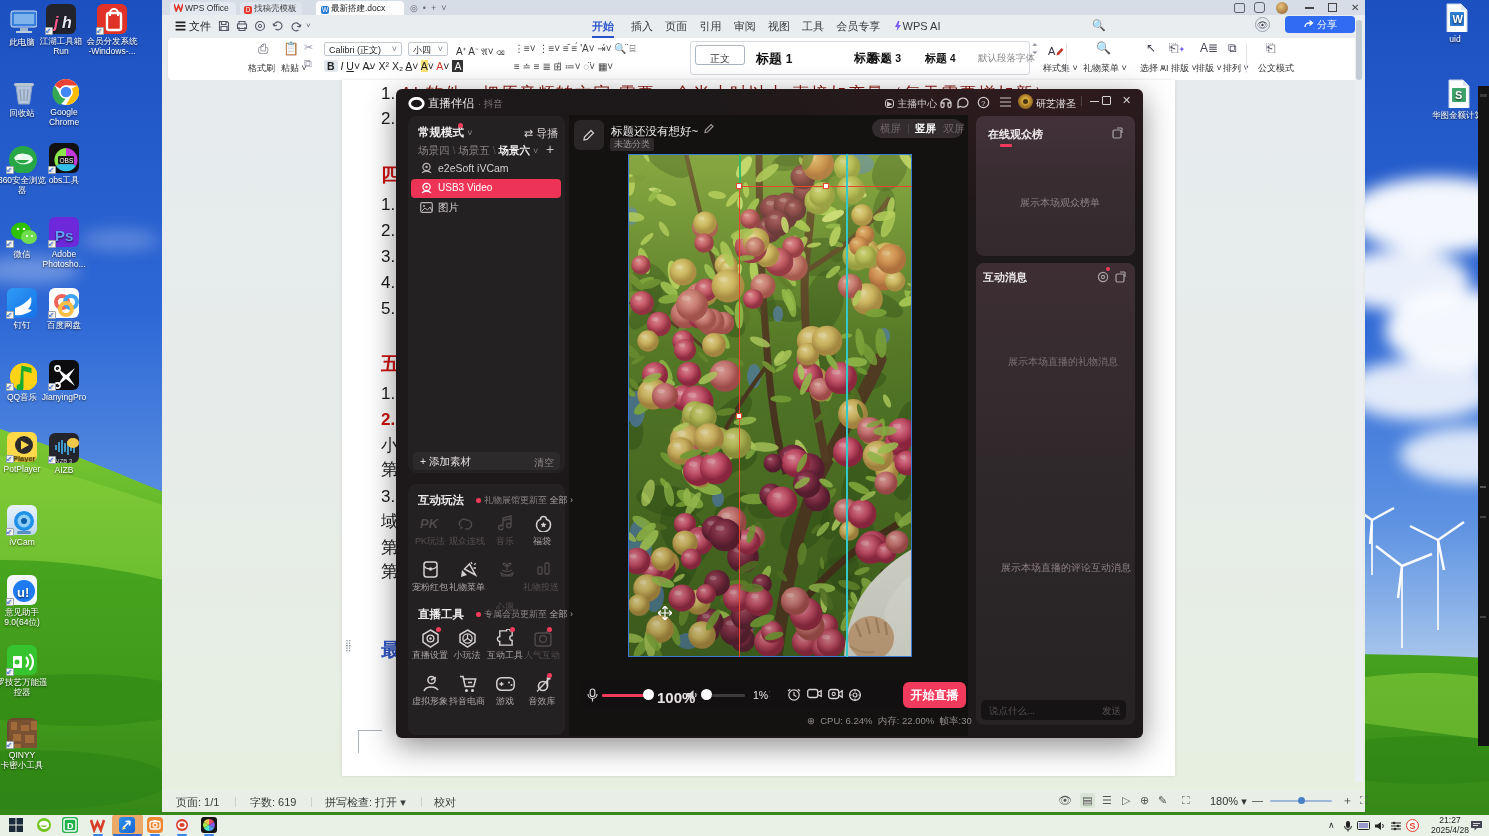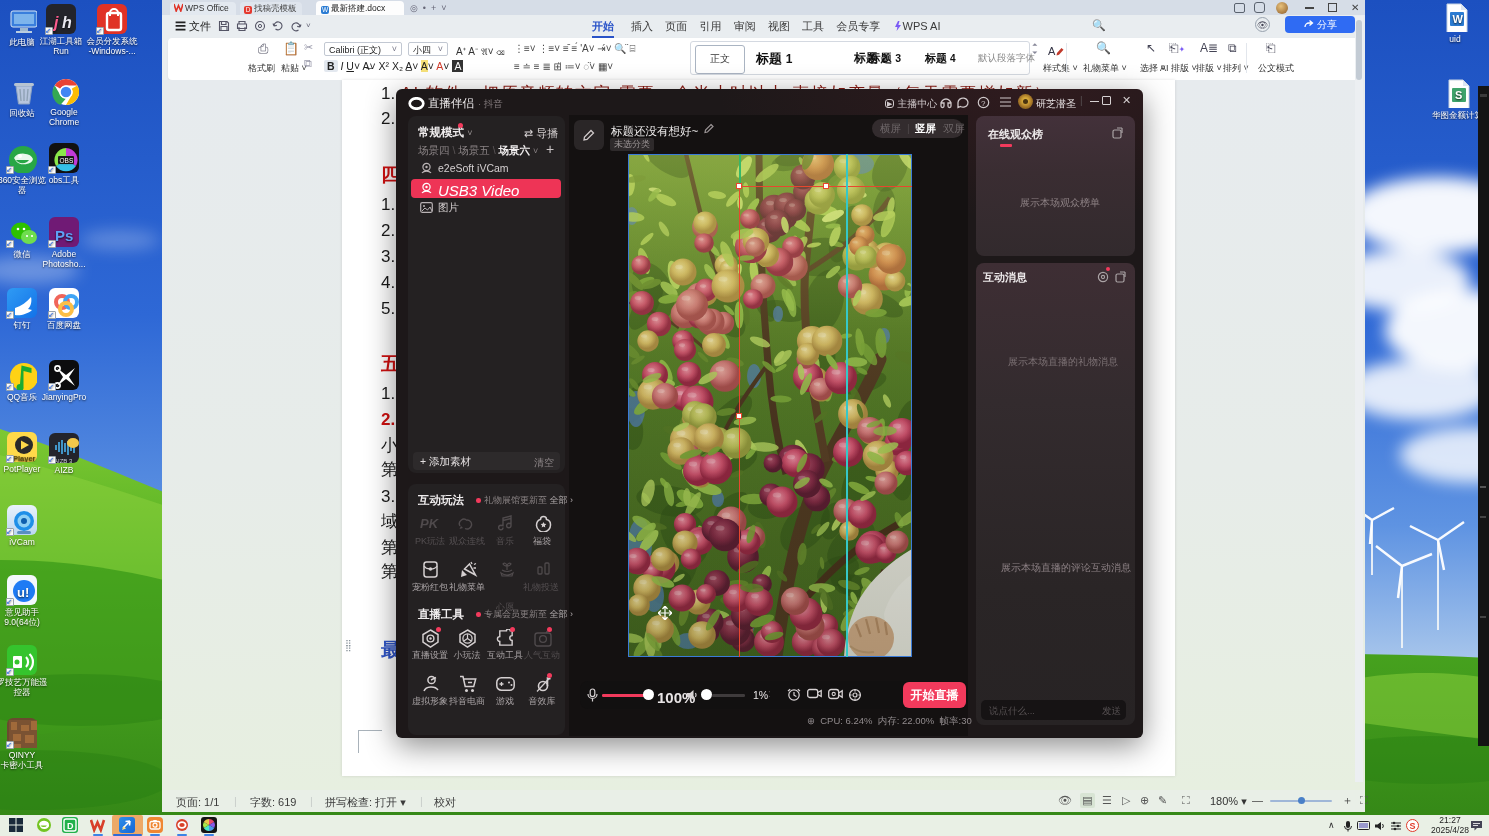--- a/index.html
+++ b/index.html
@@ -134,21 +134,21 @@
             <text x="10.5" y="20" font-size="6.5" fill="#fff">OBS</text>
           </svg><div class="sc"></div></div>obs工具</div>
     <div class="dicon" style="left:-1px;top:217px"><div class="ig"><svg width="34" height="34">
             <ellipse cx="14" cy="14" rx="10" ry="8.5" fill="#2dc100"></ellipse>
             <ellipse cx="22" cy="20" rx="8" ry="7" fill="#6fdd4e"></ellipse>
             <circle cx="11" cy="12" r="1.3" fill="#fff"></circle>
             <circle cx="17" cy="12" r="1.3" fill="#fff"></circle>
             <circle cx="20" cy="19" r="1.1" fill="#fff"></circle>
             <circle cx="25" cy="19" r="1.1" fill="#fff"></circle>
           </svg><div class="sc"></div></div>微信</div>
-    <div class="dicon" style="left:41px;top:217px"><div class="ig" style="background:#701a75"><svg width="34" height="34">
+    <div class="dicon" style="left:41px;top:217px"><div class="ig" style="background:#6d28d9"><svg width="34" height="34">
             <text x="6" y="24" font-size="15" fill="#5ea0f5" font-weight="bold">Ps</text>
           </svg><div class="sc"></div></div>Adobe<br>Photosho...</div>
     <div class="dicon" style="left:-1px;top:288px"><div class="ig" style="background:linear-gradient(135deg,#2f9bf4,#1372e8)"><svg width="34" height="34">
             <path d="M8 20 c6 -2 12 -6 16 -11 c1 4 0 9 -3 12 l4 1 c-4 4 -12 6 -17 5 z" fill="#fff"></path>
           </svg><div class="sc"></div></div>钉钉</div>
     <div class="dicon" style="left:41px;top:288px"><div class="ig" style="background:#fff"><svg width="34" height="34">
             <circle cx="13" cy="14" r="6" fill="none" stroke="#f0655a" stroke-width="4"></circle>
             <circle cx="22" cy="14" r="6" fill="none" stroke="#3fa4f5" stroke-width="4"></circle>
             <circle cx="17" cy="21" r="6" fill="none" stroke="#fbbf47" stroke-width="4"></circle>
           </svg><div class="sc"></div></div>百度网盘</div>
@@ -275,21 +275,21 @@
       <span class="abs" style="left:113px;top:24px;font-size:9px;color:#333;">粘贴 ˅</span>
       <span class="abs" style="left:136px;top:3px;font-size:11px;color:#99a;">✂</span>
       <span class="abs" style="left:136px;top:19px;font-size:11px;color:#99a;">⧉</span>
       <div class="abs" style="left:156px;top:4px;width:78px;height:14px;border:1px solid #c2c8d2;border-radius:2px;font-size:9px;color:#222;padding:1px 4px;">Calibri (正文) <span style="float:right;color:#778">˅</span></div>
       <div class="abs" style="left:240px;top:4px;width:40px;height:14px;border:1px solid #c2c8d2;border-radius:2px;font-size:9px;color:#222;padding:1px 4px;">小四 <span style="float:right;color:#778">˅</span></div>
       <span class="abs" style="left:288px;top:6px;font-size:10px;color:#333;">A⁺ A⁻ 𝔄˅ ⌫</span>
       <span class="abs" style="left:156px;top:22px;font-size:10.5px;color:#222;"><b style="background:#e3e8ef;padding:0 3px;border-radius:2px;">B</b> <i>I</i> <u>U</u>˅ A̶˅ X² X₂ A̲˅ <span style="background:#f7e27a">A</span>˅ <span style="color:#d03a2a">A</span>˅ <span style="background:#333;color:#fff;padding:0 2px;">A</span></span>
       <span class="abs" style="left:346px;top:5px;font-size:10px;color:#444;">⋮≡˅ ⋮≡˅ ≡̄ ≡́ 'A˅ ⇥́˅ 🔍̈ ⌸</span>
       <span class="abs" style="left:346px;top:23px;font-size:10px;color:#444;">≡ ≐ ≡ ≣ ⊞̈ ≔˅ ◌̈˅ ▦˅</span>
       <div class="abs" style="left:522px;top:3px;width:340px;height:34px;border:1px solid #d4d9e1;border-radius:3px;"></div>
-      <div class="abs" style="left:527px;top:7px;width:50px;height:29px;border:1.5px solid #aab4c2;border-radius:3px;text-align:center;font-size:10px;color:#333;line-height:25px;">正文</div>
+      <div class="abs" style="left:527px;top:7px;width:50px;height:20px;border:1.5px solid #aab4c2;border-radius:3px;text-align:center;font-size:10px;color:#333;line-height:25px;">正文</div>
       <span class="abs" style="left:588px;top:12px;font-size:13px;color:#111;font-weight:bold;">标题 <span style="font-size:12px;">1</span></span>
       <span class="abs" style="left:646px;top:12px;font-size:12px;color:#111;font-weight:bold;margin-left:40px;">标题 <span style="font-size:11px;">2</span></span>
       <span class="abs" style="left:701px;top:13px;font-size:11.5px;color:#111;font-weight:bold;">标题 <span style="font-size:10.5px;">3</span></span>
       <span class="abs" style="left:757px;top:13px;font-size:11px;color:#111;font-weight:bold;">标题 <span style="font-size:10px;">4</span></span>
       <span class="abs" style="left:810px;top:14px;font-size:9.5px;color:#888;">默认段落字体</span>
       <span class="abs" style="left:864px;top:3px;font-size:7px;color:#889;">⏶<br>⏷</span>
       <svg class="abs" style="left:880px;top:6px" width="16" height="13">
           <text x="0" y="11" font-size="11" fill="#334" font-family="Liberation Sans">A</text>
           <path d="M9 9 l4.5 -5 l2 1.8 l-4.5 5 l-2.5 0.7 z" fill="#c0392b"></path>
         </svg>
@@ -405,21 +405,21 @@
         <circle cx="6.5" cy="5" r="1.2" fill="#b9b3b5"></circle>
         <path d="M2 11 a5 3.5 0 0 1 9 0" fill="none" stroke="#b9b3b5" stroke-width="1.2"></path>
       </svg>
     <span class="abs" style="left:42px;top:73px;font-size:10.5px;color:#d4cfd0;">e2eSoft iVCam</span>
     <div class="abs" style="left:15px;top:90px;width:150px;height:19px;background:#ee3456;border-radius:4px;"></div>
     <svg class="abs" style="left:24px;top:93px" width="13" height="12">
         <circle cx="6.5" cy="5" r="3.6" fill="none" stroke="#fff" stroke-width="1.2"></circle>
         <circle cx="6.5" cy="5" r="1.2" fill="#fff"></circle>
         <path d="M2 11 a5 3.5 0 0 1 9 0" fill="none" stroke="#fff" stroke-width="1.2"></path>
       </svg>
-    <span class="abs" style="left:42px;top:93px;font-size:15px;color:#fff;font-style:italic;">USB3 Video</span>
+    <span class="abs" style="left:42px;top:93px;font-size:10px;color:#fff;">USB3 Video</span>
     <svg class="abs" style="left:24px;top:113px" width="13" height="11">
         <rect x="0.7" y="0.7" width="11.6" height="9.6" rx="1.5" fill="none" stroke="#b9b3b5" stroke-width="1.2"></rect>
         <circle cx="4" cy="4" r="1" fill="#b9b3b5"></circle>
         <path d="M2 9 l3 -3 l2.5 2 l2.5 -3 l2 4" fill="none" stroke="#b9b3b5" stroke-width="1"></path>
       </svg>
     <span class="abs" style="left:42px;top:112px;font-size:10.5px;color:#d4cfd0;">图片</span>
     <div class="abs" style="left:17px;top:363px;width:147px;height:18px;background:#2d2a2b;border-radius:4px;"></div>
     <span class="abs" style="left:24px;top:366px;font-size:10.5px;color:#e4e0e1;">+ 添加素材</span>
     <span class="abs" style="left:138px;top:367px;font-size:10px;color:#8b8486;">清空</span>
 

